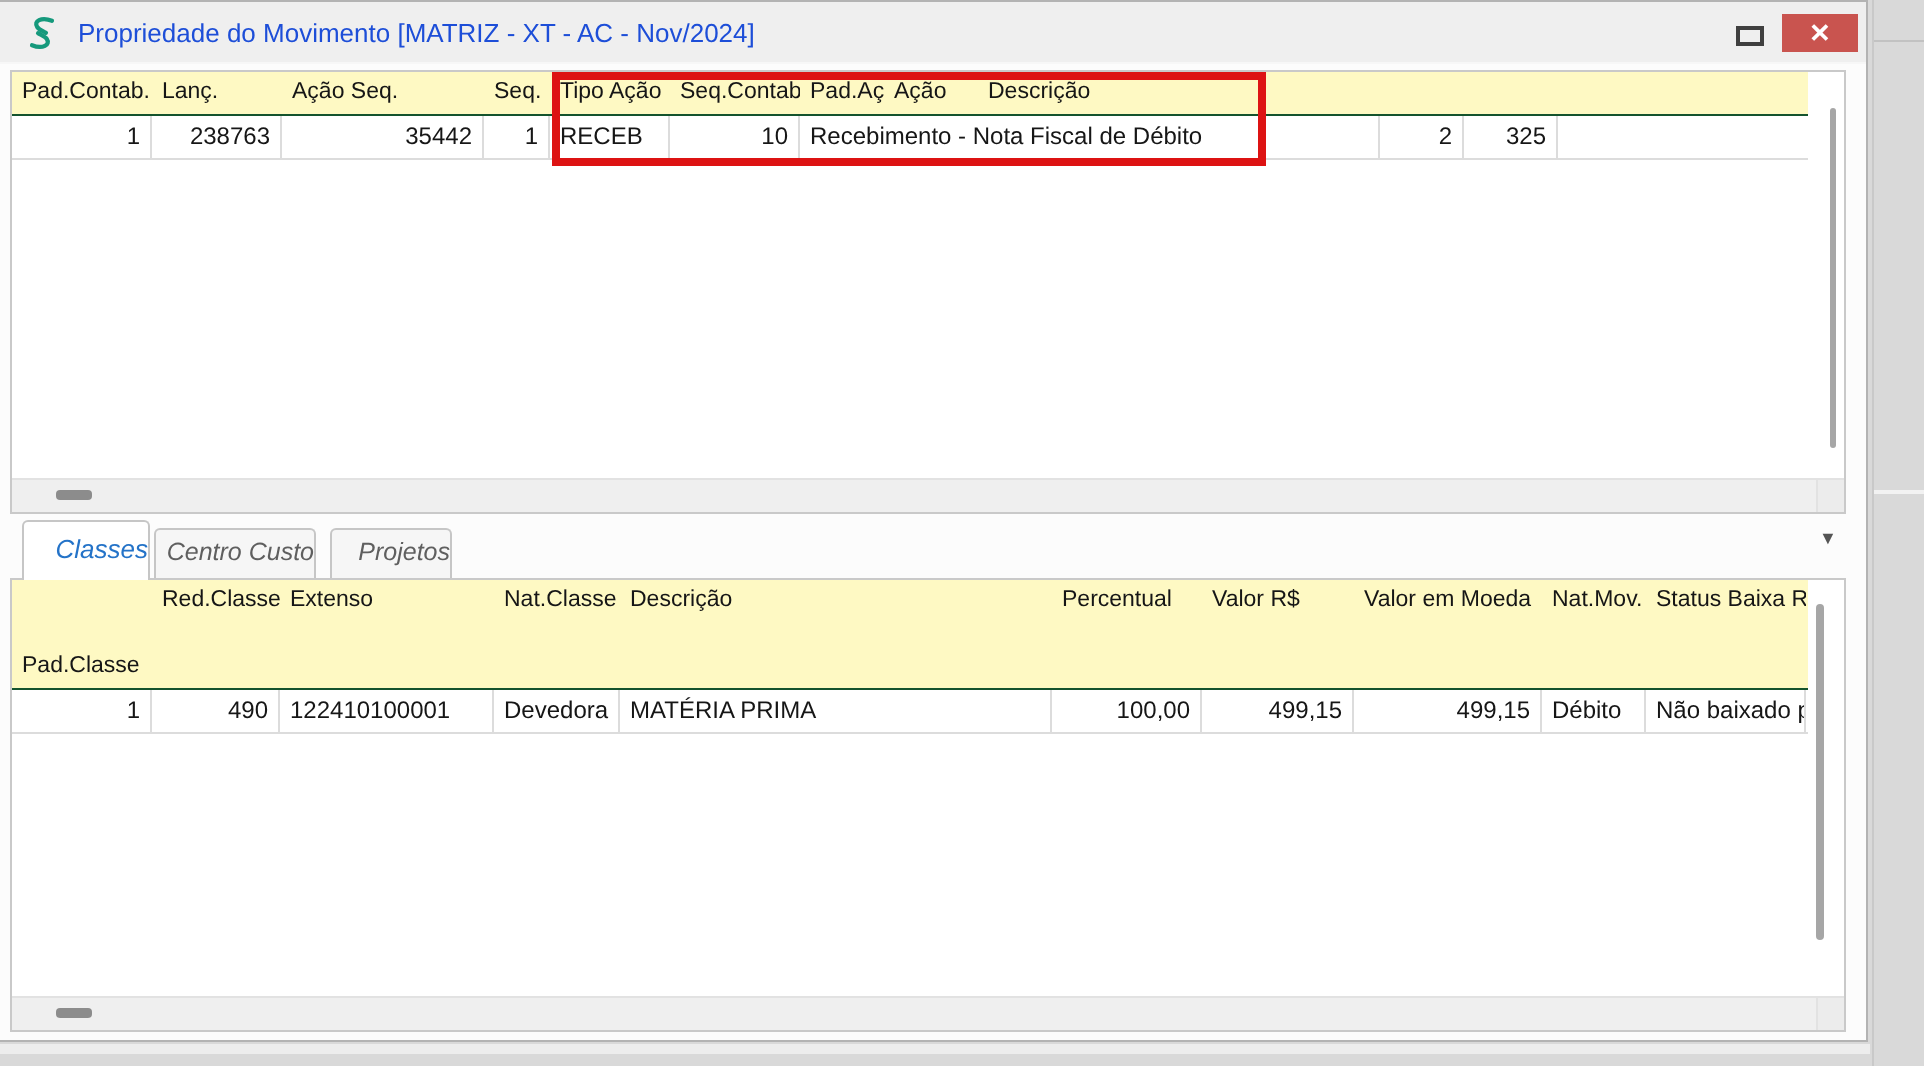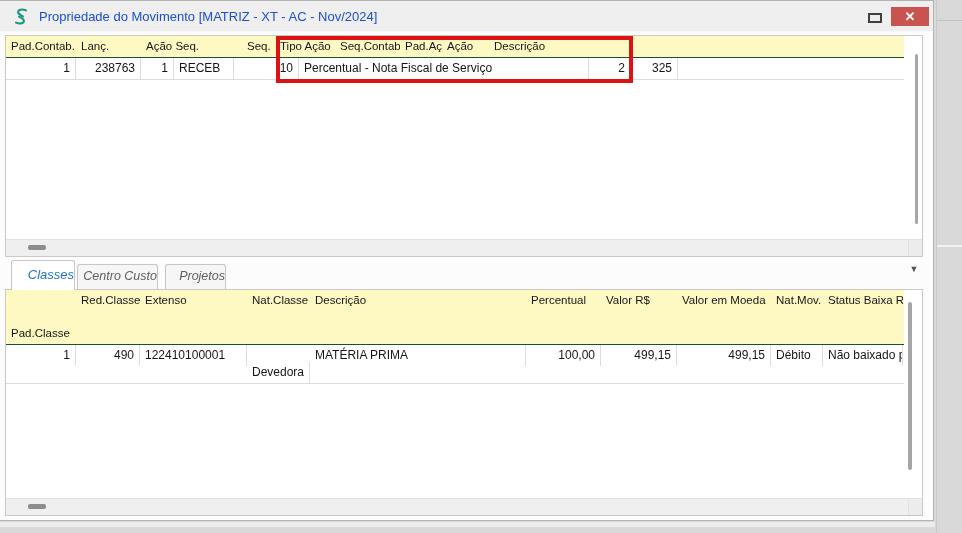--- a/index.html
+++ b/index.html
@@ -123,24 +123,25 @@
           <div class="hcell" style="width: 33px;">Seq.</div>
           <div class="hcell" style="width: 60px;">Tipo Ação</div>
           <div class="hcell" style="width: 65px;">Seq.Contab.</div>
           <div class="hcell" style="width: 42px;">Pad.Ação</div>
           <div class="hcell" style="width: 47px;">Ação</div>
           <div class="hcell" style="width: 125px;">Descrição</div>
         </div>
         <div class="grid-row">
           <div class="cell" style="width: 70px; text-align: right;">1</div>
           <div class="cell" style="width: 65px; text-align: right;">238763</div>
+          <div class="cell" style="width: 101px; text-align: right;">35442</div>
           <div class="cell" style="width: 33px; text-align: right;">1</div>
           <div class="cell" style="width: 60px; text-align: left;">RECEB</div>
           <div class="cell" style="width: 65px; text-align: right;">10</div>
-          <div class="cell" style="width: 290px; text-align: left;">Percentual - Nota Fiscal de Serviço</div>
+          <div class="cell" style="width: 290px; text-align: left;">Recebimento - Nota Fiscal de Débito</div>
           <div class="cell" style="width: 42px; text-align: right;">2</div>
           <div class="cell" style="width: 47px; text-align: right;">325</div>
         </div>
       </div>
     <div class="vthumb vthumb-top"></div>
     <div class="hscroll">
       <div class="hthumb"></div>
     </div>
     <div class="hscroll-corner"></div>
   </div>
@@ -161,21 +162,21 @@
           <div class="hcell" style="width: 75px;">Percentual</div>
           <div class="hcell" style="width: 76px;">Valor R$</div>
           <div class="hcell" style="width: 94px;">Valor em Moeda</div>
           <div class="hcell" style="width: 52px;">Nat.Mov.</div>
           <div class="hcell" style="width: 80px;">Status Baixa R</div>
         </div>
         <div class="grid-row">
           <div class="cell" style="width: 70px; text-align: right;">1</div>
           <div class="cell" style="width: 64px; text-align: right;">490</div>
           <div class="cell" style="width: 107px; text-align: left;">122410100001</div>
-          <div class="cell" style="width: 63px; text-align: left; margin-top: 17px;">Devedora</div>
+          <div class="cell" style="width: 63px; text-align: left;">Devedora</div>
           <div class="cell" style="width: 216px; text-align: left;">MATÉRIA PRIMA</div>
           <div class="cell" style="width: 75px; text-align: right;">100,00</div>
           <div class="cell" style="width: 76px; text-align: right;">499,15</div>
           <div class="cell" style="width: 94px; text-align: right;">499,15</div>
           <div class="cell" style="width: 52px; text-align: left;">Débito</div>
           <div class="cell" style="width: 80px; text-align: left;">Não baixado p</div>
         </div>
       </div>
     <div class="vthumb vthumb-bottom"></div>
     <div class="hscroll">

